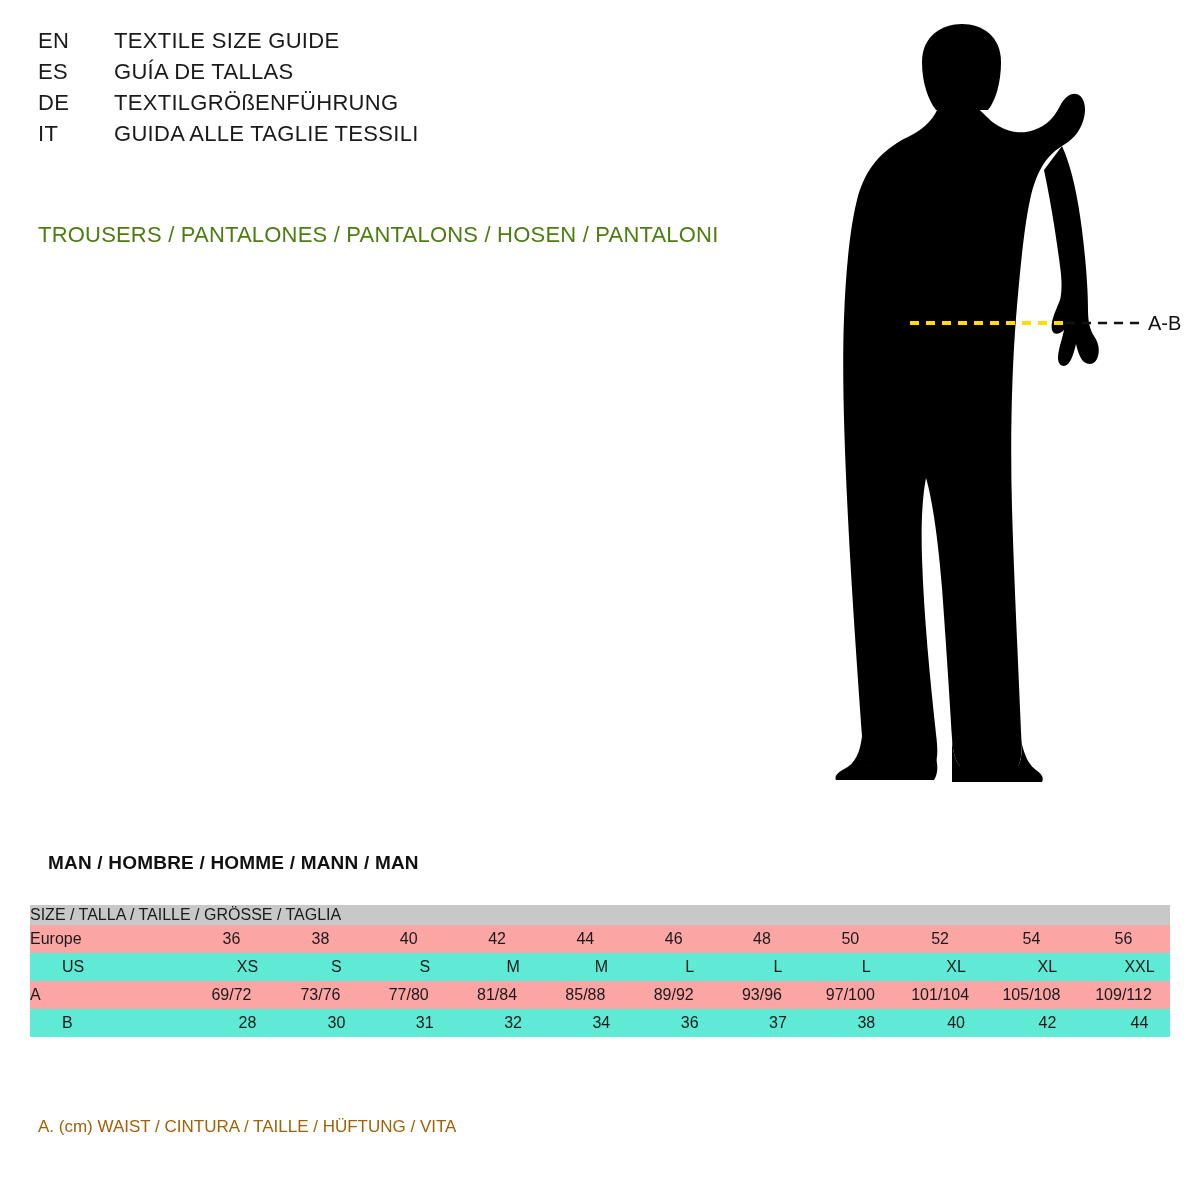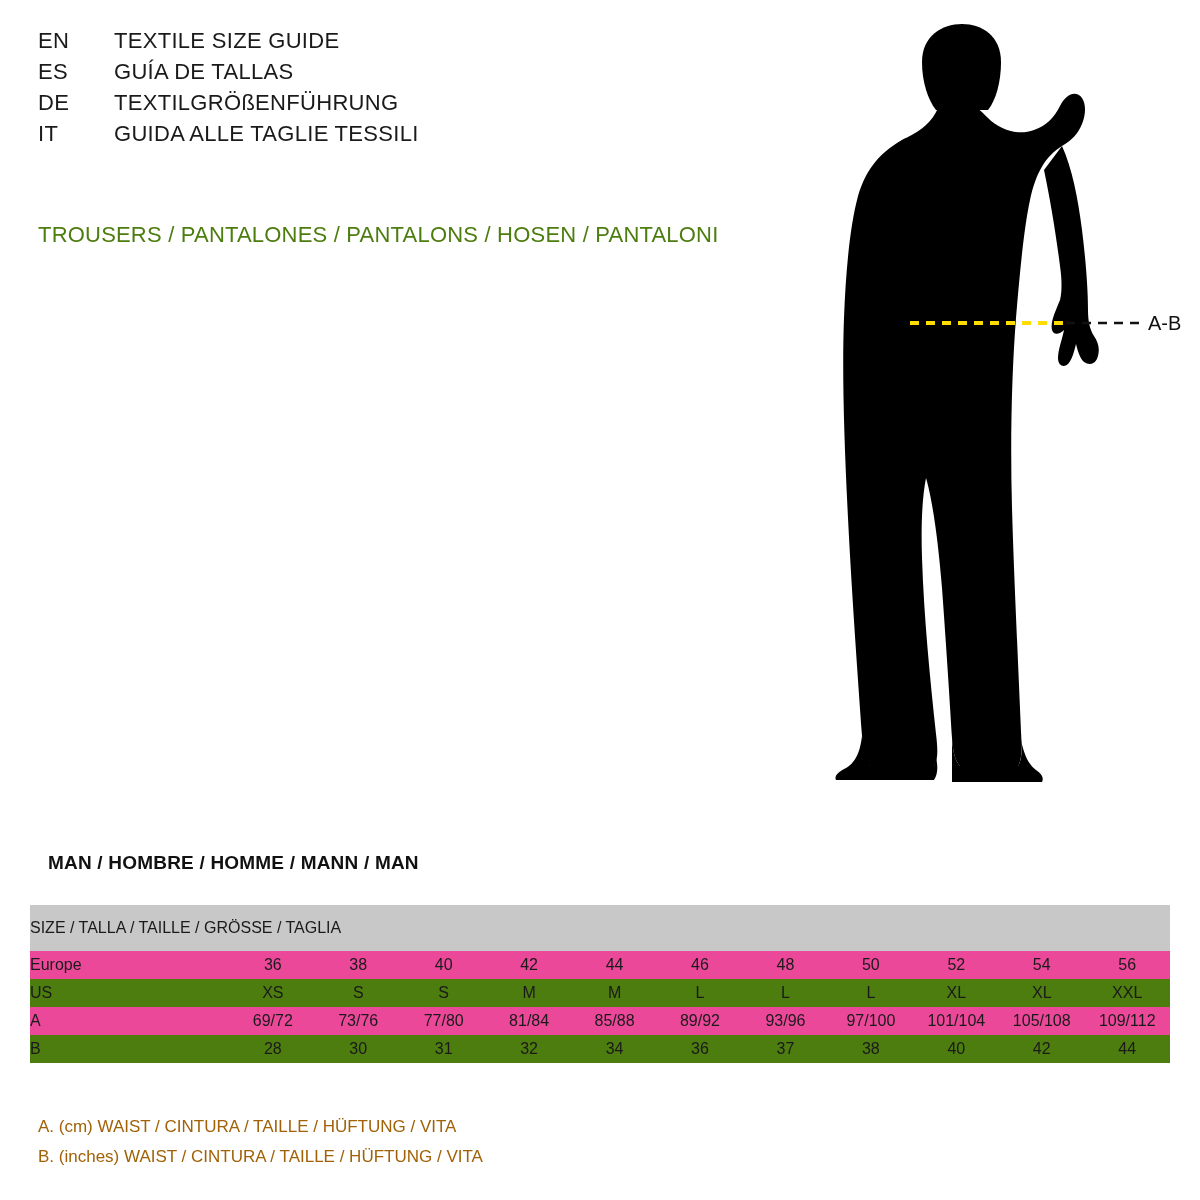--- a/index.html
+++ b/index.html
@@ -83,24 +83,24 @@
   }
   table.size-table td {
     padding: 0;
     height: 28px;
     vertical-align: middle;
     color: #1a1a1a;
   }
   tr.head-row td {
     background: #c8c8c8;
     font-size: 16px;
-    height: 46px;
-  }
-  tr.row-alt td { background: #4d7c0f; }
-  tr.row-plain td { background: #ec4899; }
+    height: 20px;
+  }
+  tr.row-alt td { background: #5eead4; padding-left: 32px; }
+  tr.row-plain td { background: #fca5a5; }
 
   td.label-cell {
     text-align: left;
     padding-left: 12px;
     width: 185px;
   }
   td.val-cell {
     text-align: center;
     width: 79px;
   }
@@ -252,14 +252,13 @@
       <td class="val-cell">38</td>
       <td class="val-cell">40</td>
       <td class="val-cell">42</td>
       <td class="val-cell">44</td>
     </tr>
   </tbody>
 </table>
 
 <div class="footnotes">
   <div>A. (cm) WAIST / CINTURA / TAILLE / HÜFTUNG / VITA</div>
-  <div>B. (inches) WAIST / CINTURA / TAILLE / HÜFTUNG / VITA</div>
 </div>
 
 </body></html>

